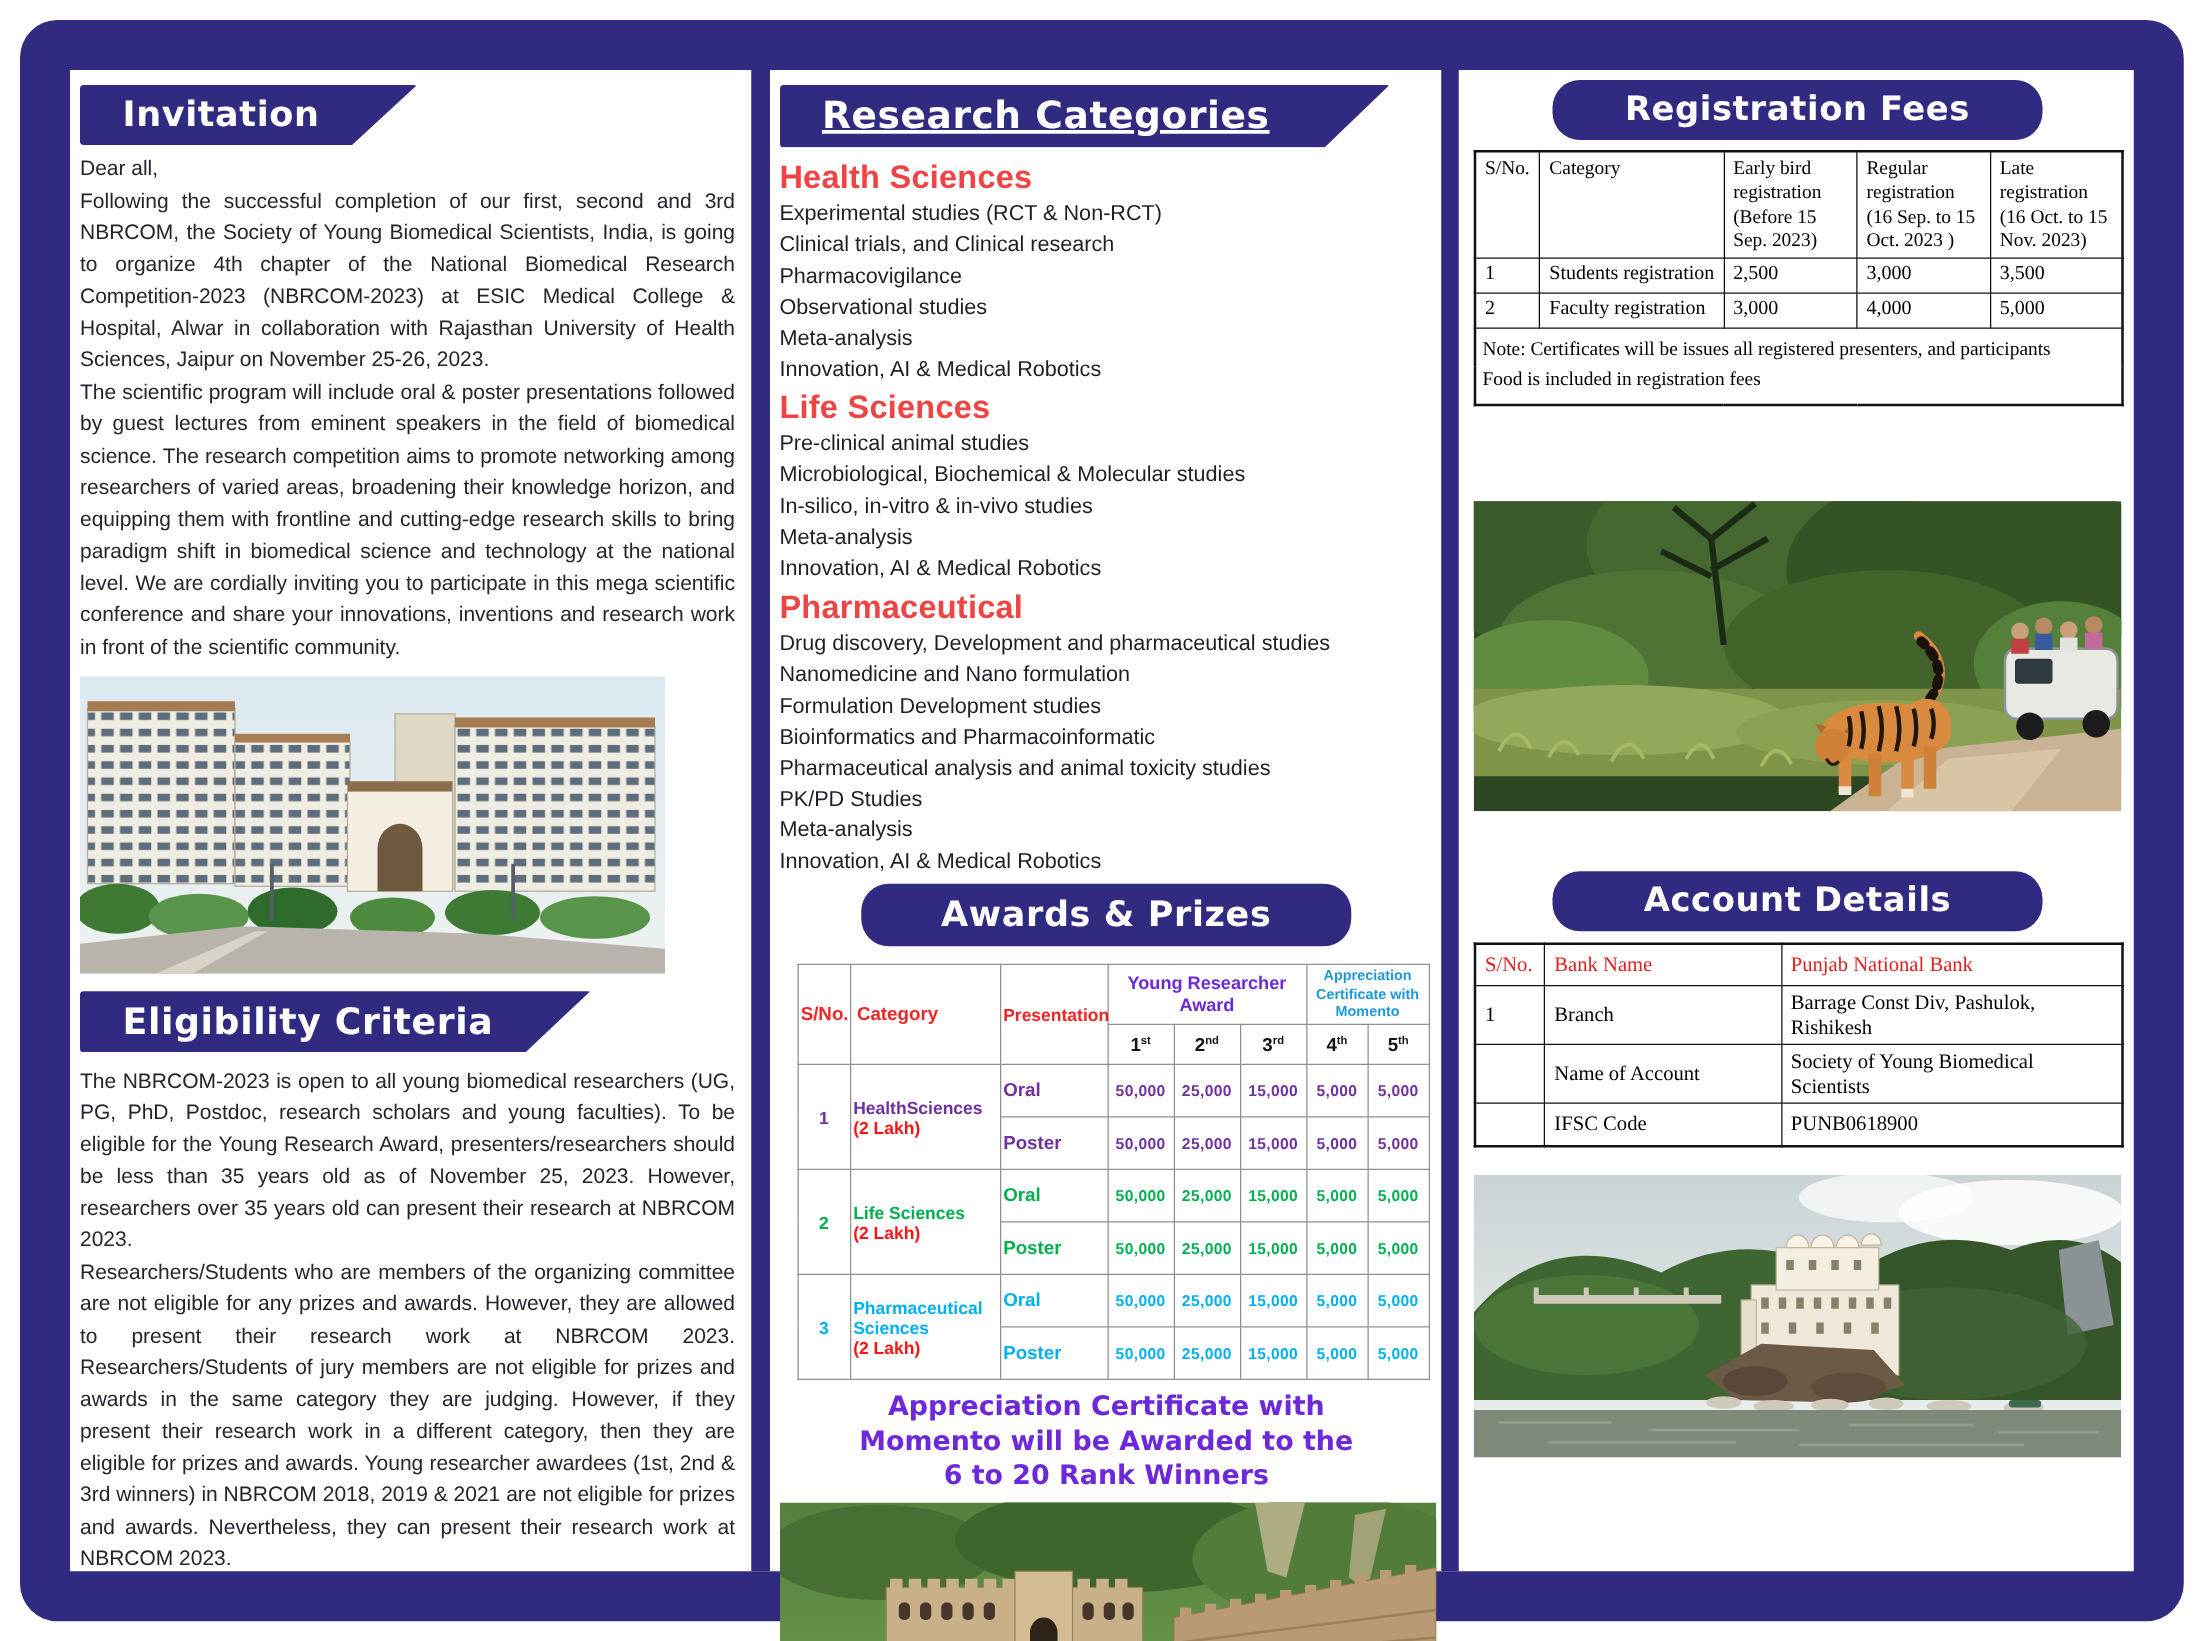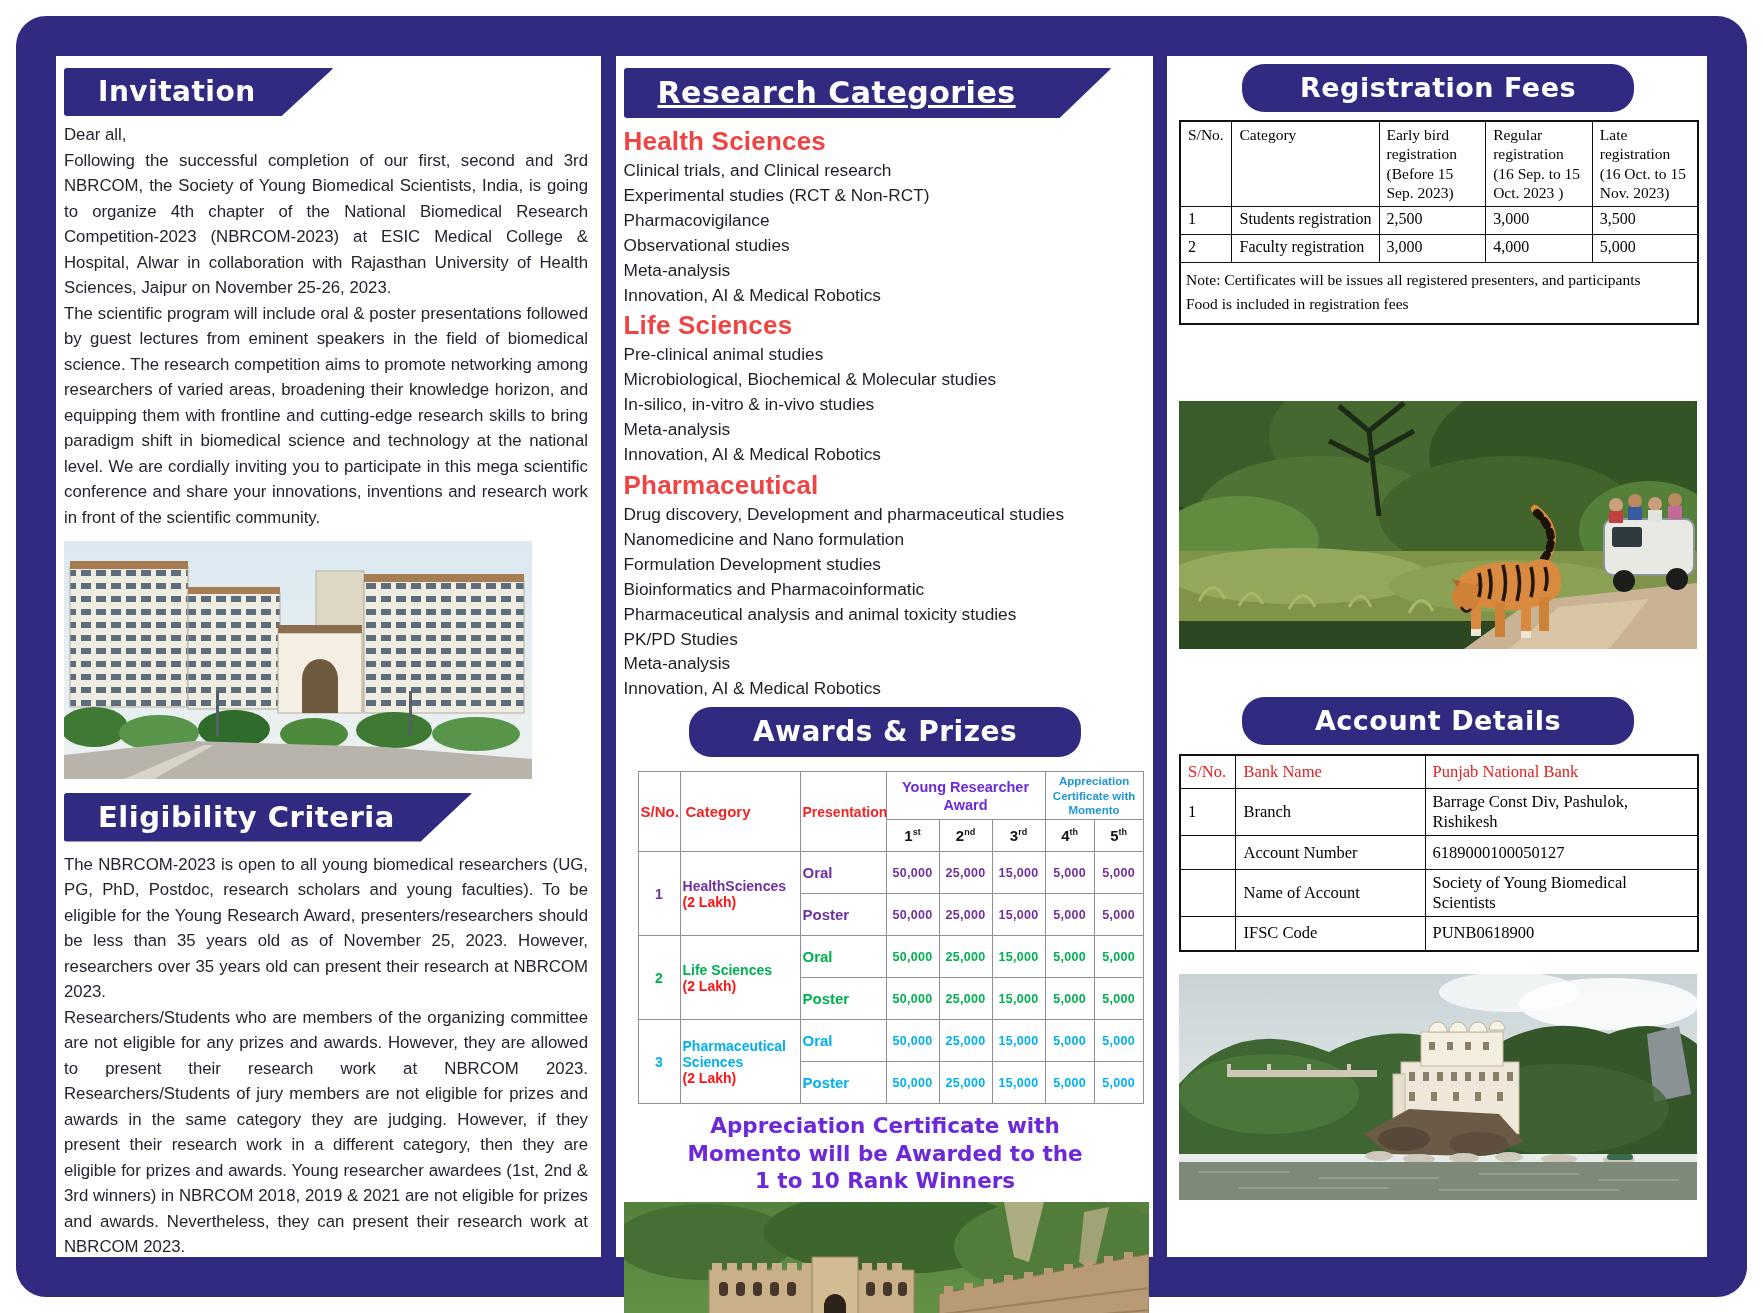--- a/index.html
+++ b/index.html
@@ -153,22 +153,22 @@
 
   <div class="vdiv"></div>
 
   <div class="col col2">
     <div class="flag big" style="padding-right:96px;text-decoration:underline;">
       <span>Research Categories</span>
     </div>
 
     <div style="margin-top:8px;">
       <div class="cat-head">Health Sciences</div>
+      <div class="cat-item">Experimental studies (RCT &amp; Non-RCT)</div>
       <div class="cat-item">Clinical trials, and Clinical research</div>
-      <div class="cat-item">Experimental studies (RCT &amp; Non-RCT)</div>
       <div class="cat-item">Pharmacovigilance</div>
       <div class="cat-item">Observational studies</div>
       <div class="cat-item">Meta-analysis</div>
       <div class="cat-item">Innovation, AI &amp; Medical Robotics</div>
 
       <div class="cat-head">Life Sciences</div>
       <div class="cat-item">Pre-clinical animal studies</div>
       <div class="cat-item">Microbiological, Biochemical &amp; Molecular studies</div>
       <div class="cat-item">In-silico, in-vitro &amp; in-vivo studies</div>
       <div class="cat-item">Meta-analysis</div>
@@ -280,21 +280,21 @@
         <td class="aw-val" style="color: rgb(0, 176, 240);">15,000</td>
         <td class="aw-val" style="color: rgb(0, 176, 240);">5,000</td>
         <td class="aw-val" style="color: rgb(0, 176, 240);">5,000</td>
       </tr>
     </tbody>
       </table>
 
     <div class="aw-foot">
       <div>Appreciation Certificate with</div>
       <div>Momento will be Awarded to the</div>
-      <div>1 to 10 Rank Winners</div>
+      <div>6 to 20 Rank Winners</div>
     </div>
 
     
     <svg class="photo" width="525" height="203" viewBox="0 0 525 203" preserveAspectRatio="none" style="margin:7px 0 0 0;">
       <defs>
         <linearGradient id="hill2" x1="0" y1="0" x2="0" y2="1">
           <stop offset="0" stop-color="#55813c"></stop>
             <stop offset="1" stop-color="#6f9e50"></stop>
         </linearGradient>
       </defs>
@@ -496,25 +496,20 @@
       <tbody>
           <tr>
         <th class="acc-red" style="color: rgb(224, 31, 31);">S/No.</th>
         <th class="acc-red" style="color: rgb(224, 31, 31);">Bank Name</th>
         <th class="acc-red" style="color: rgb(224, 31, 31);">Punjab National Bank</th>
       </tr>
       <tr>
         <td>1</td>
         <td>Branch</td>
         <td>Barrage Const Div, Pashulok, Rishikesh</td>
-      </tr>
-      <tr>
-        <td></td>
-        <td>Account Number</td>
-        <td>6189000100050127</td>
       </tr>
       <tr>
         <td></td>
         <td>Name of Account</td>
         <td>Society of Young Biomedical Scientists</td>
       </tr>
       <tr>
         <td></td>
         <td>IFSC Code</td>
         <td>PUNB0618900</td>

